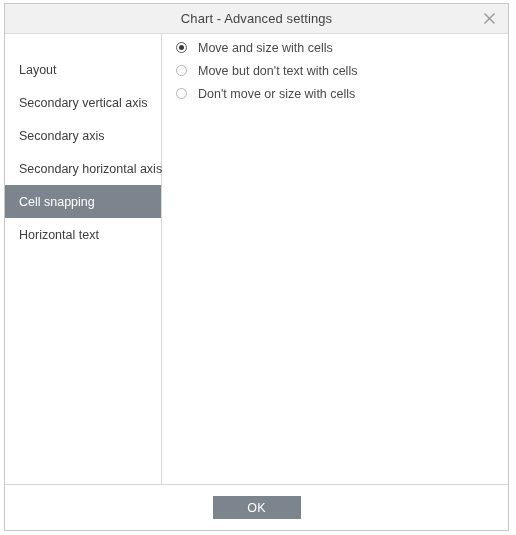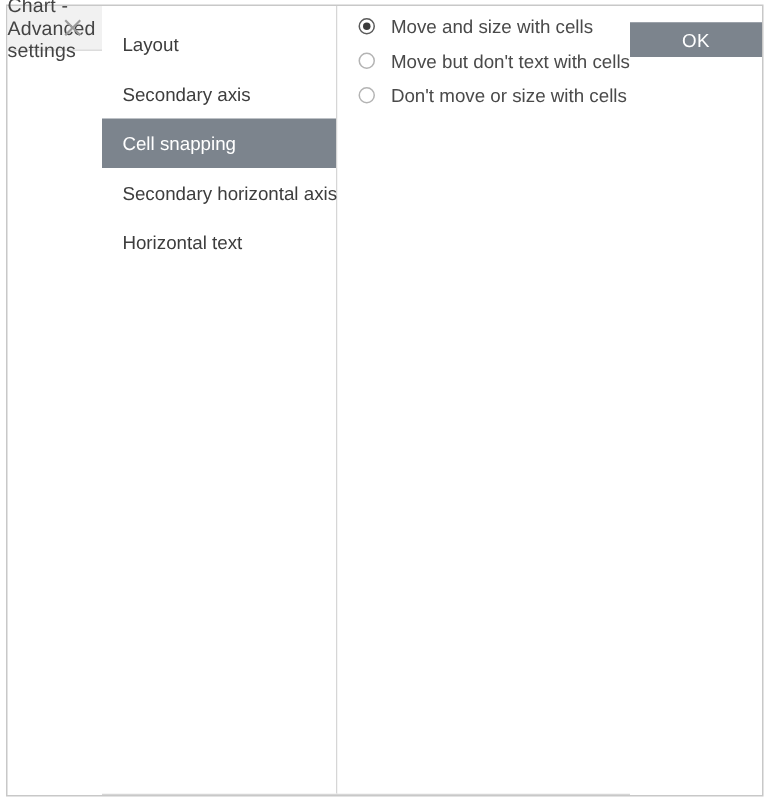--- a/index.html
+++ b/index.html
@@ -17,21 +17,21 @@
   .dialog {
     position: absolute;
     left: 4px;
     top: 3px;
     width: 505px;
     height: 528px;
     background: #ffffff;
     border: 1px solid #c8c8c8;
     box-sizing: border-box;
     display: flex;
-    flex-direction: row;
+    flex-direction: column;
   }
 
   
   .titlebar {
     position: relative;
     height: 30px;
     min-height: 30px;
     background: #f1f1f1;
     border-bottom: 1px solid #dcdcdc;
     display: flex;
@@ -64,21 +64,21 @@
     display: flex;
     min-height: 0;
     border-bottom: 1px solid #d6d6d6;
   }
 
   .sidebar {
     width: 157px;
     min-width: 157px;
     background: #ffffff;
     border-right: 1px solid #d6d6d6;
-    padding-top: 9px;
+    padding-top: 19px;
     box-sizing: border-box;
   }
   .side-item {
     height: 33px;
     display: flex;
     align-items: center;
     padding-left: 14px;
     font-size: 12.5px;
     color: #3d3d3d;
     box-sizing: border-box;
@@ -133,20 +133,21 @@
     white-space: nowrap;
   }
 
   
   .footer {
     height: 45px;
     min-height: 45px;
     background: #ffffff;
     display: flex;
     align-items: center;
+    justify-content: center;
     gap: 8px;
     box-sizing: border-box;
   }
   .btn {
     width: 88px;
     height: 23px;
     font-size: 12.5px;
     font-family: "Liberation Sans", sans-serif;
     display: flex;
     align-items: center;
@@ -181,27 +182,30 @@
     </span>
   </div>
 
   <div class="dialog-body">
 
     <div class="sidebar">
       <div class="side-item">
         <span>Layout</span>
       </div>
       <div class="side-item">
+        <span>Secondary vertical axis</span>
+      </div>
+      <div class="side-item">
         <span>Secondary axis</span>
+      </div>
+      <div class="side-item">
+        <span>Secondary horizontal axis</span>
       </div>
       <div class="side-item selected">
         <span>Cell snapping</span>
-      </div>
-      <div class="side-item">
-        <span>Secondary horizontal axis</span>
       </div>
       <div class="side-item">
         <span>Horizontal text</span>
       </div>
     </div>
 
     <div class="panel">
       <div class="radio-row">
         <span class="radio checked"></span>
         <span class="radio-label">Move and size with cells</span>

